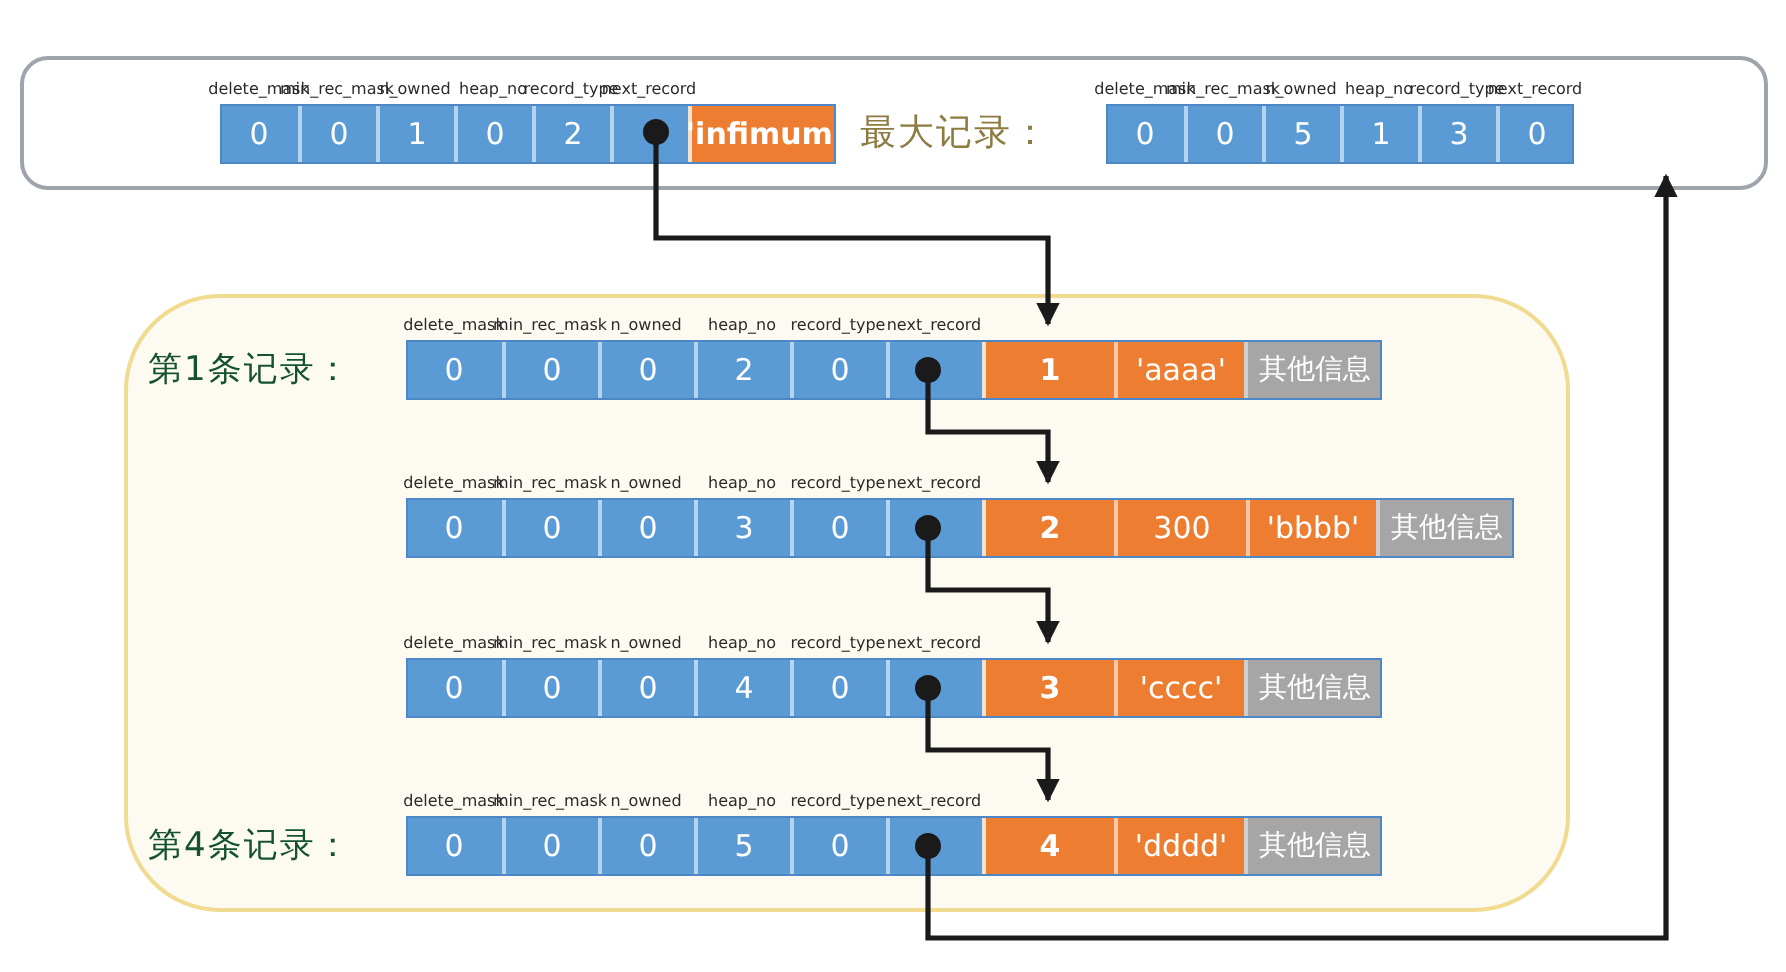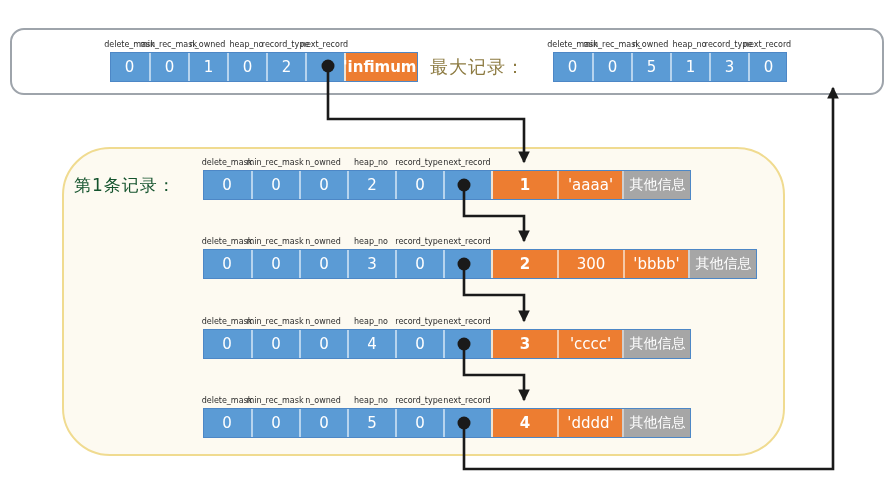--- a/index.html
+++ b/index.html
@@ -147,20 +147,21 @@
     <span class="cell blue w48">0</span>
     <span class="cell blue w48">0</span>
     <span class="cell blue w48">4</span>
     <span class="cell blue w48">0</span>
     <span class="cell blue w48"></span>
     <span class="cell orange joint w66">3</span>
     <span class="cell orange w65">'cccc'</span>
     <span class="cell gray w69">其他信息</span>
   </div>
 
+  <span class="row-label rec-label" style="left:74px;top:408px">第4条记录：</span>
   <div class="headers" style="left:203px;top:394px">
     <span class="w48">delete_mask</span>
     <span class="w48">min_rec_mask</span>
     <span class="w48">n_owned</span>
     <span class="w48">heap_no</span>
     <span class="w48">record_type</span>
     <span class="w48">next_record</span>
   </div>
   <div class="bar bar-frame" style="left:203px;top:408px">
     <span class="cell blue first w48">0</span>

